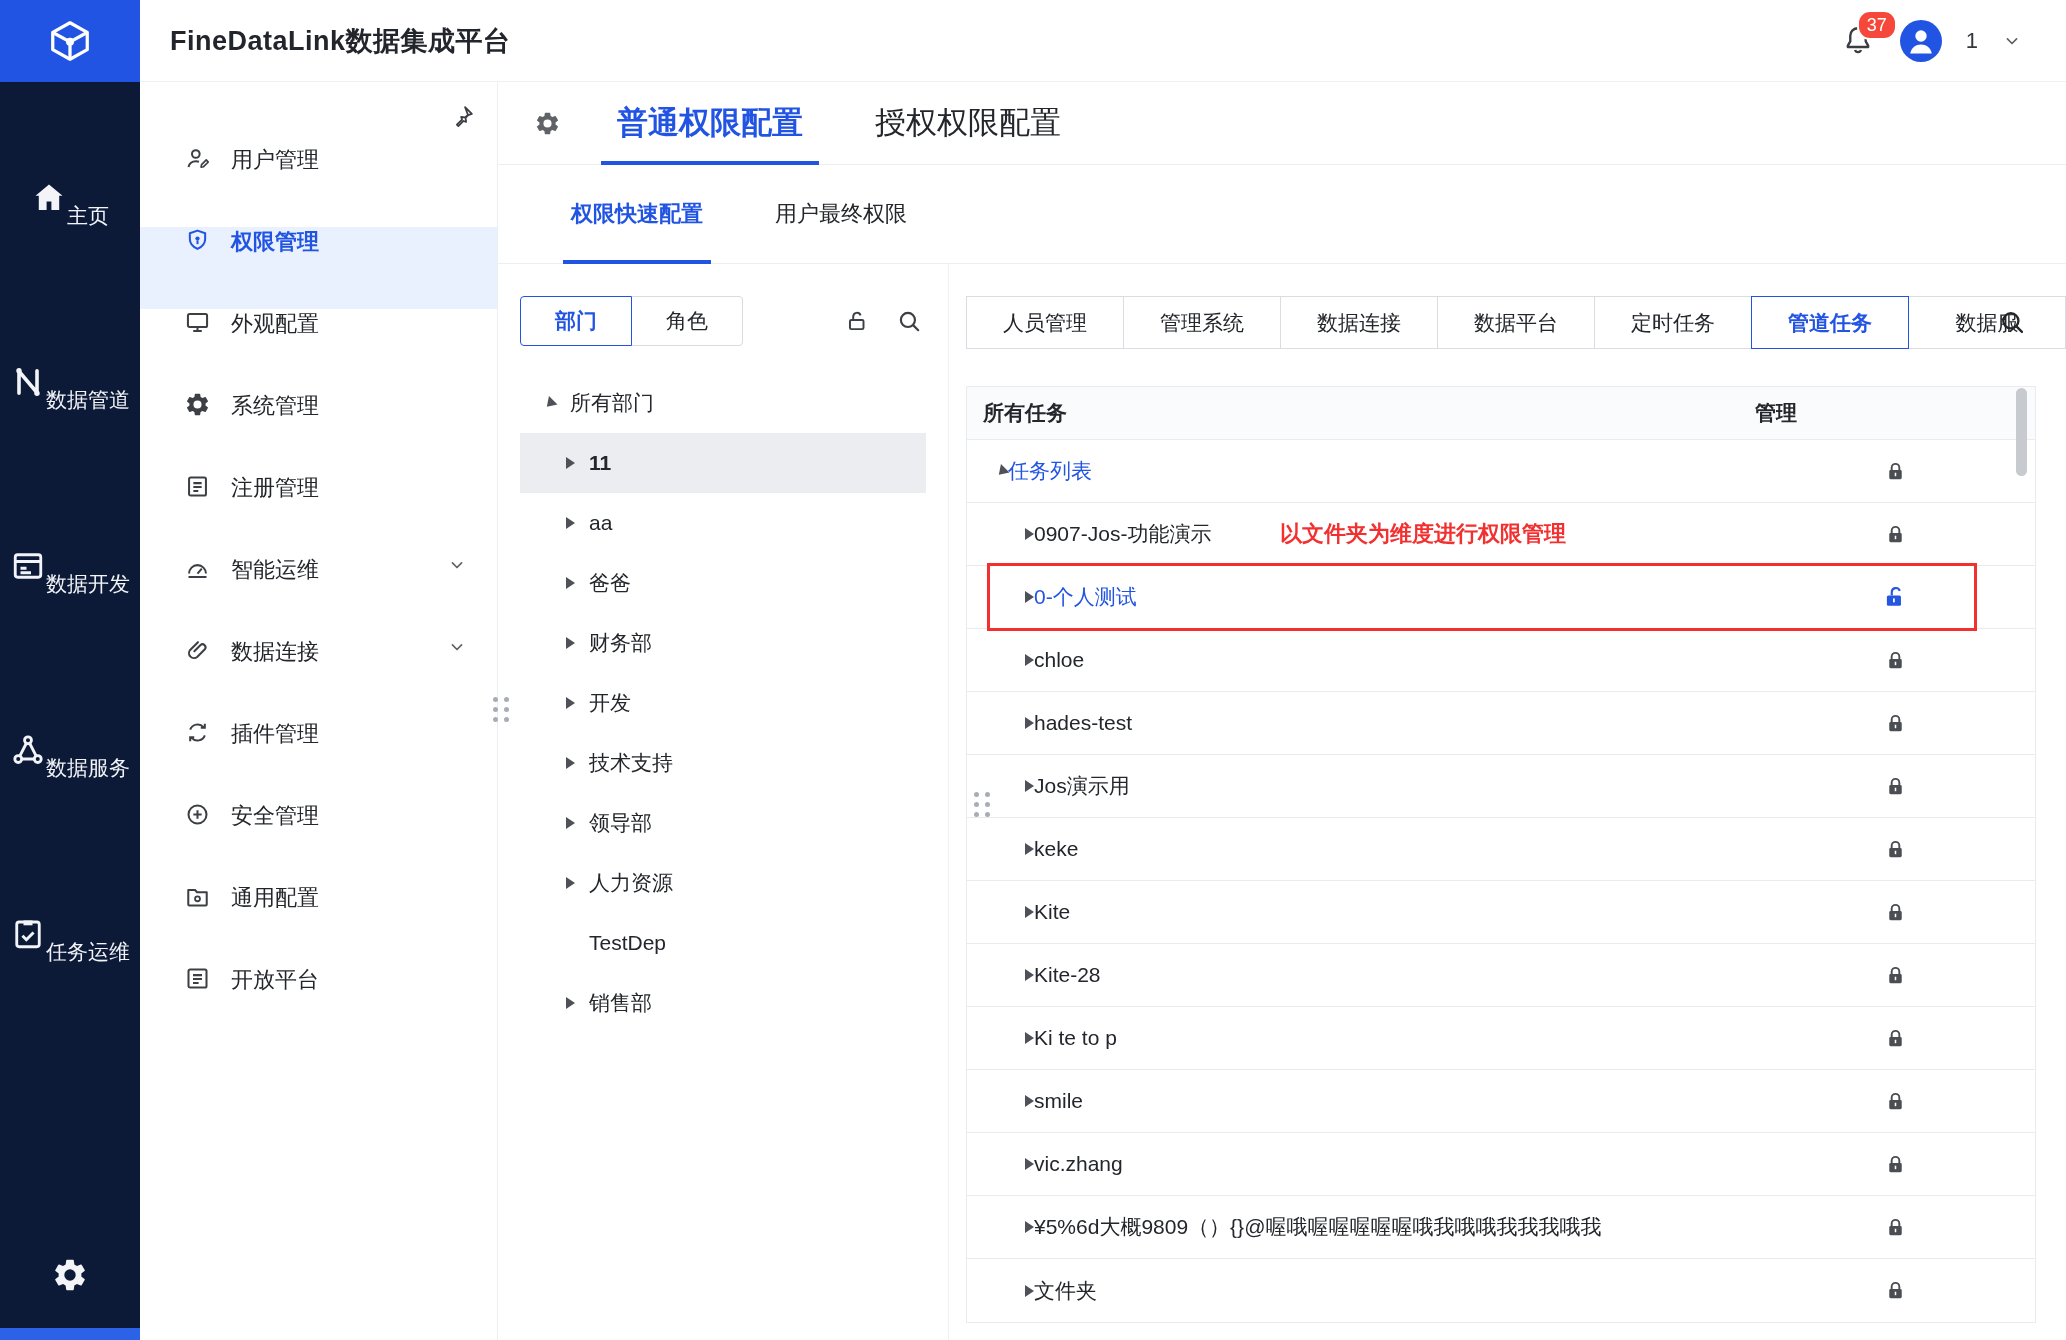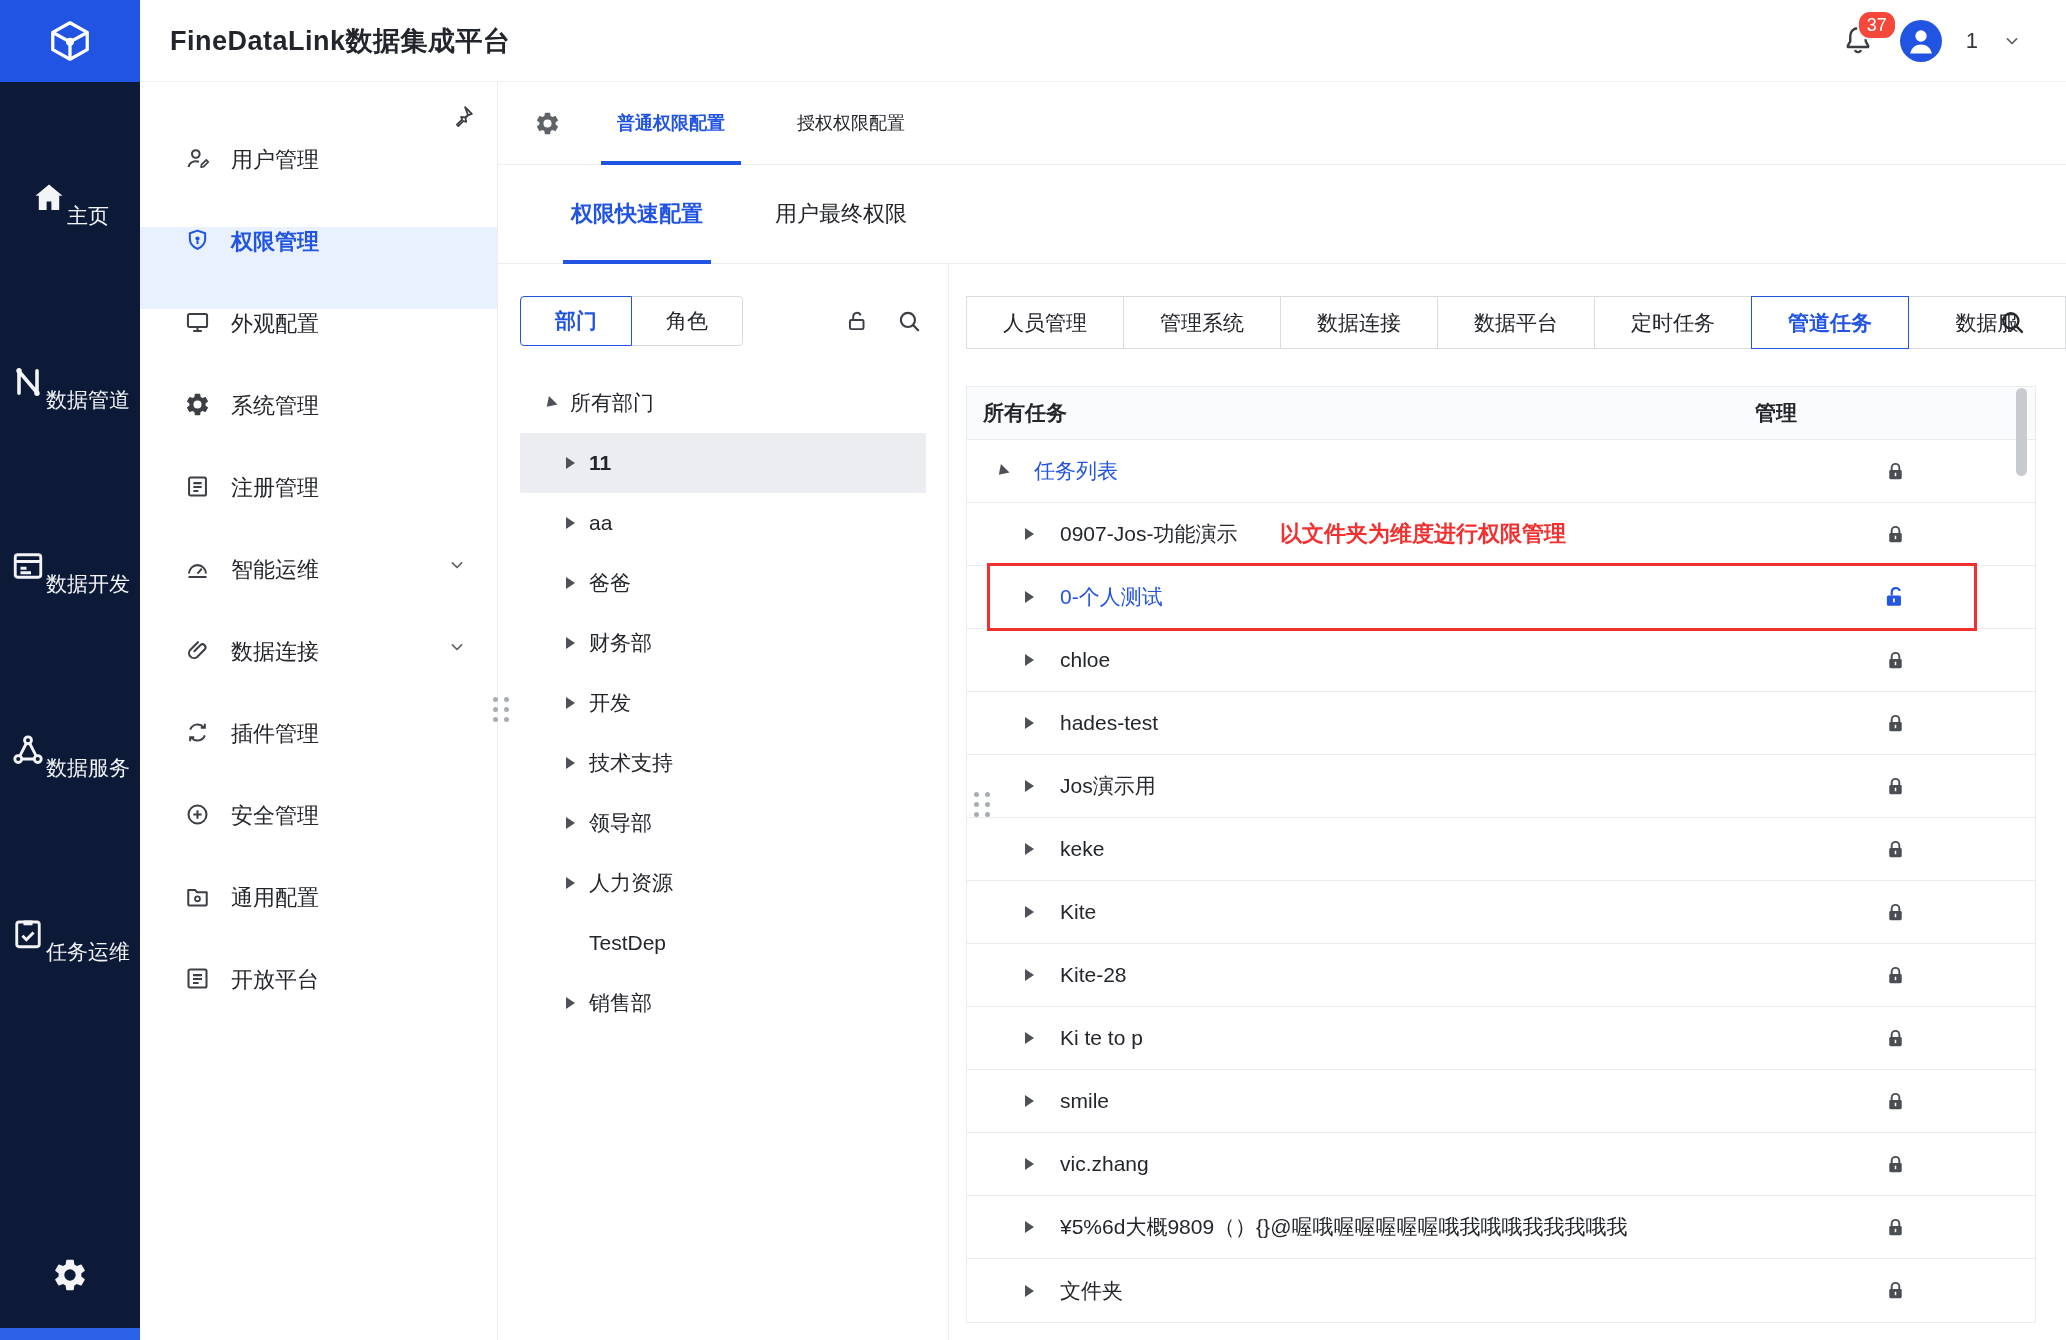--- a/index.html
+++ b/index.html
@@ -42,21 +42,21 @@
   .side-item .ic{width:27px;height:27px;color:#3c3f44;flex:0 0 auto}
   .side-item.sel{background:#e8f1fd;color:#2254e3;font-weight:600}
   .side-item.sel .ic{color:#2254e3}
   .side-item .chev{margin-left:auto;width:20px;height:20px;color:#5f6368}
 
   
   .main{position:absolute;left:498px;top:82px;width:1568px;height:1258px;background:#fff}
   .ptabs{height:83px;display:flex;align-items:center;border-bottom:1px solid #eceef1;padding-left:36px}
   .ptabs .gear{width:27px;height:27px;color:#5f6368;margin-right:40px;cursor:pointer}
   .ptab{position:relative;height:83px;display:flex;align-items:center;padding:0 16px;
-        font-size:18px;color:#23262b;margin-right:40px;cursor:pointer}
+        font-size:31px;color:#23262b;margin-right:40px;cursor:pointer}
   .ptab.sel{color:#2254e3;font-weight:700}
   .ptab.sel::after{content:"";position:absolute;left:0;right:0;bottom:0;height:4px;background:#2254e3}
   .stabs{height:99px;display:flex;align-items:center;border-bottom:1px solid #eceef1;padding-left:65px}
   .stab{position:relative;height:99px;display:flex;align-items:center;padding:0 8px;
         font-size:22px;color:#23262b;margin-right:56px;cursor:pointer}
   .stab.sel{color:#2254e3;font-weight:700}
   .stab.sel::after{content:"";position:absolute;left:0;right:0;bottom:0;height:4px;background:#2254e3}
 
   .content{position:absolute;left:0;top:182px;right:0;bottom:0;display:flex}
 
@@ -92,21 +92,21 @@
   .task-search{position:absolute;right:40px;top:12px;width:28px;height:28px;color:#23262b;z-index:3;cursor:pointer}
 
   .task-table{margin-top:37px;border:1px solid #e9ebee;background:#fff}
   .t-head{height:53px;display:flex;align-items:center;background:#fafbfc;border-bottom:1px solid #e9ebee;
           font-size:21px;font-weight:700;color:#23262b}
   .t-head .name{padding-left:16px}
   .t-head .manage{margin-left:auto;width:280px;text-align:left}
   .t-row{height:63px;display:flex;align-items:center;border-bottom:1px solid #e9ebee;
          font-size:21px;color:#23262b;position:relative;background:#fff}
   .t-row:last-child{border-bottom:none}
-  .cell-name{display:flex;align-items:center;gap:26px;white-space:nowrap;overflow:hidden}
+  .cell-name{display:flex;align-items:center;gap:0;white-space:nowrap;overflow:hidden}
   .t-row.lvl1 .cell-name{padding-left:29px}
   .t-row.lvl2 .cell-name{padding-left:58px}
   .t-row .link{color:#2254e3}
   .lock-cell{margin-left:auto;width:280px;display:flex;justify-content:center;flex:0 0 auto}
   .lock-g{width:23px;height:23px;color:#4a4d52;cursor:pointer}
   .lock-b{width:26px;height:26px;color:#2457e0;cursor:pointer}
   .red-note{position:absolute;left:313px;top:50%;transform:translateY(-50%);color:#f23030;
             font-size:22px;white-space:nowrap;z-index:3;font-weight:600}
   .red-box{position:absolute;left:20px;right:58px;top:-3px;bottom:-3px;border:3px solid #f23030;z-index:3;pointer-events:none}
 

